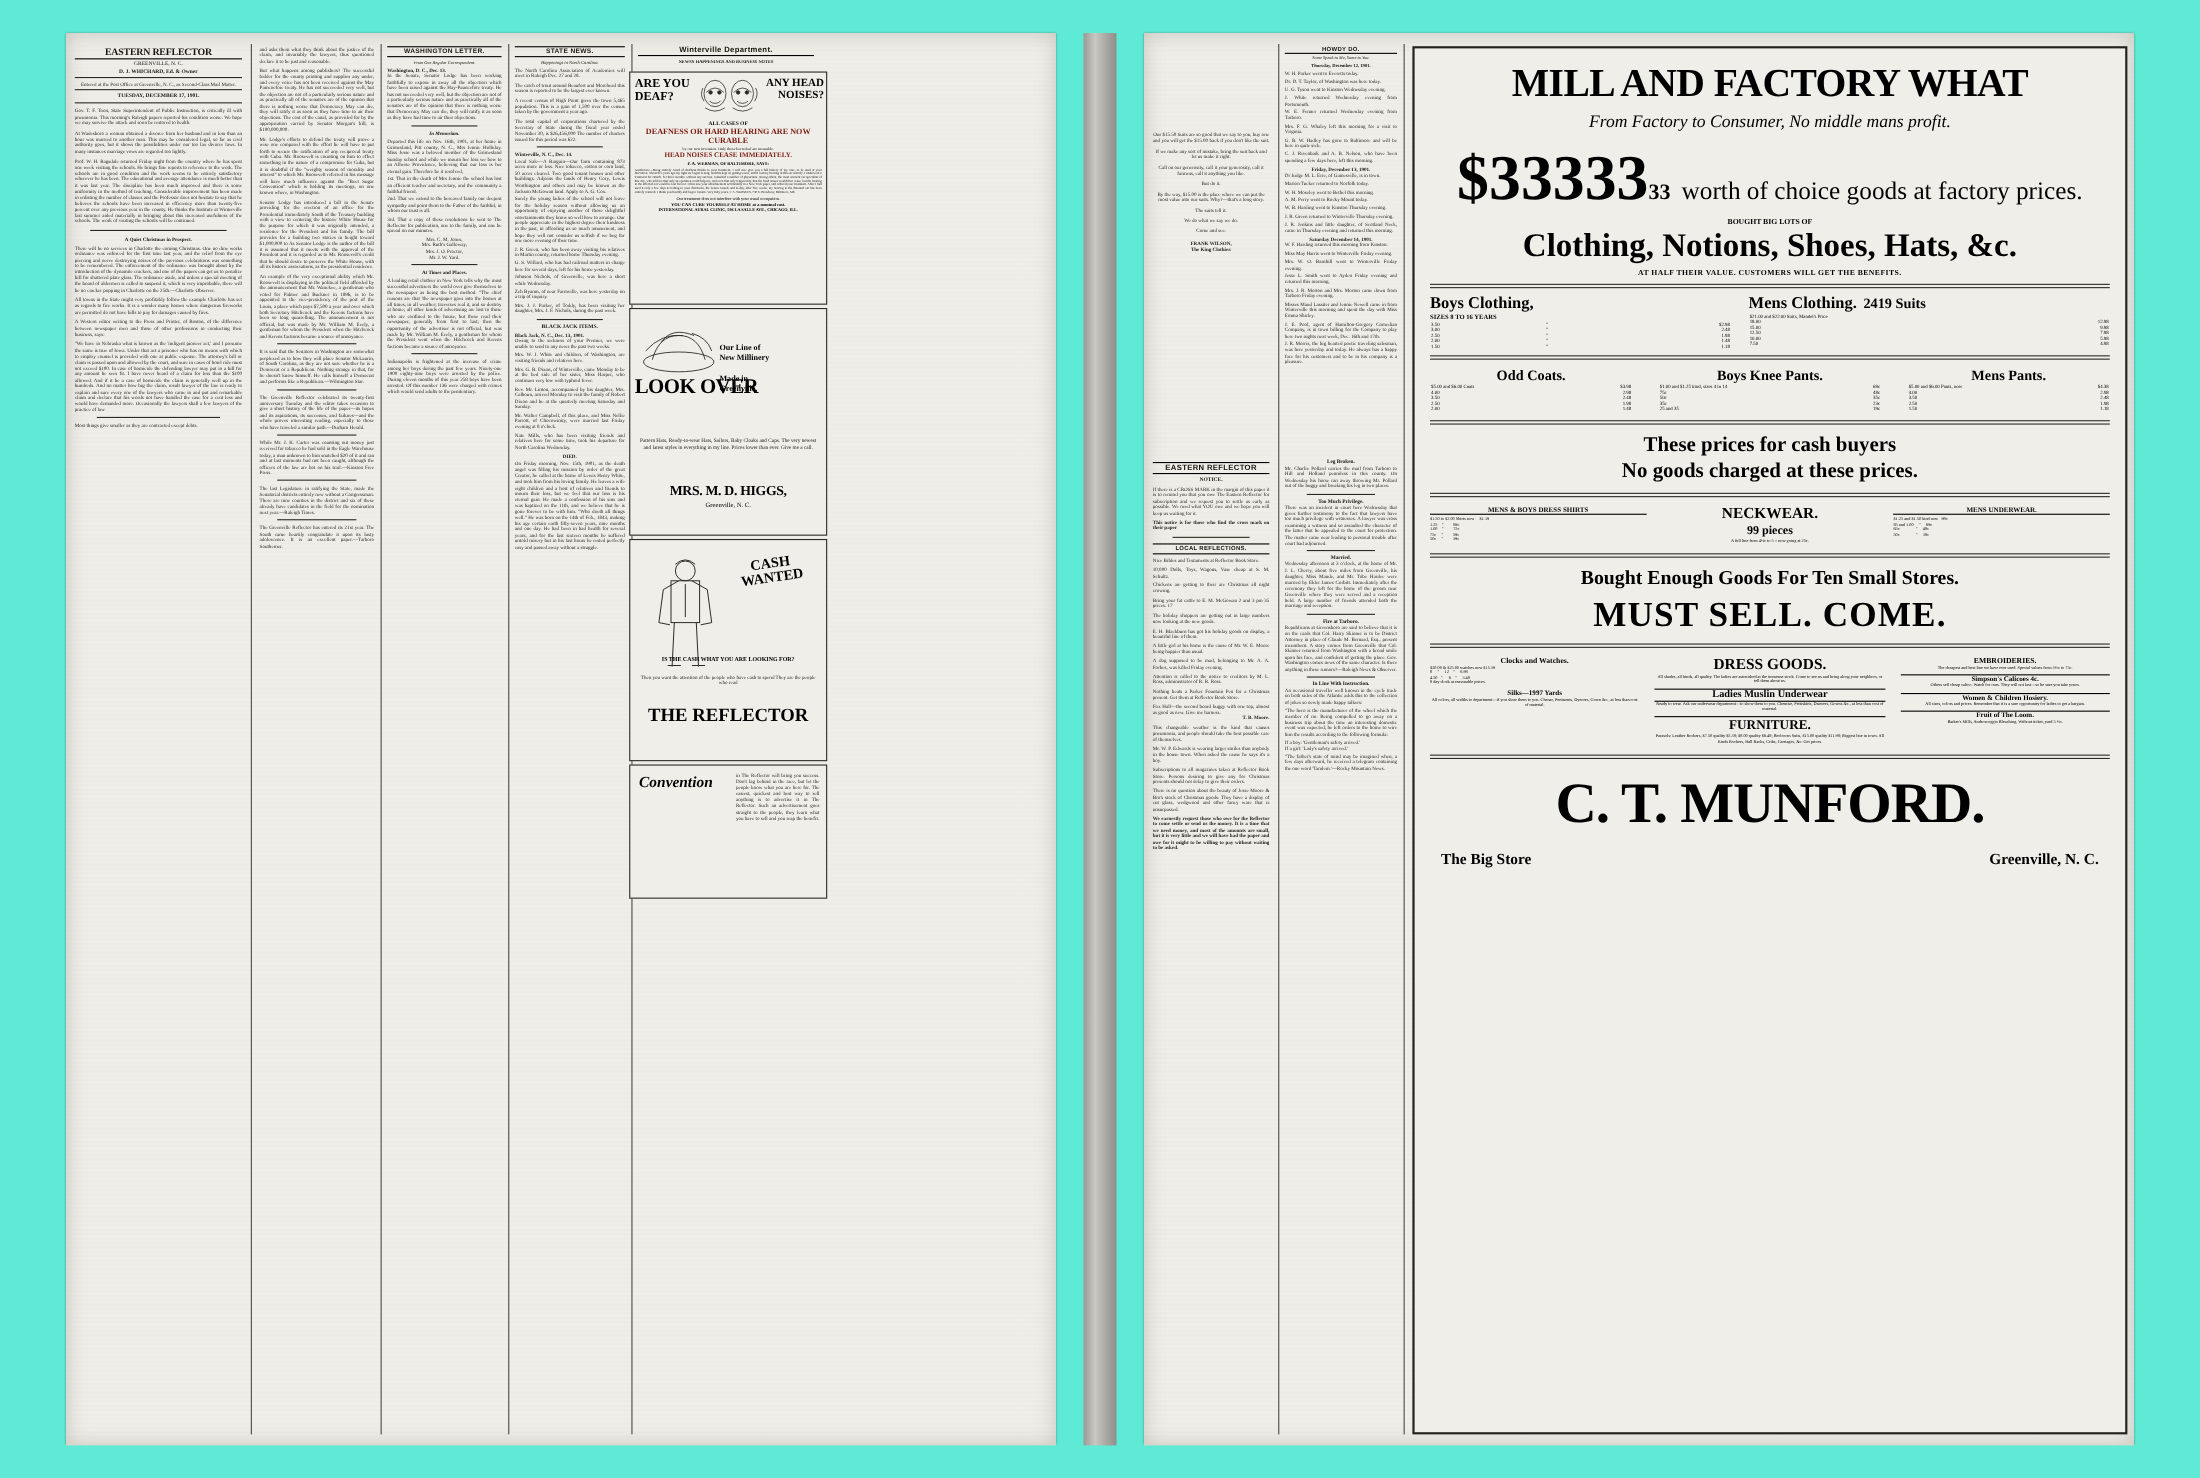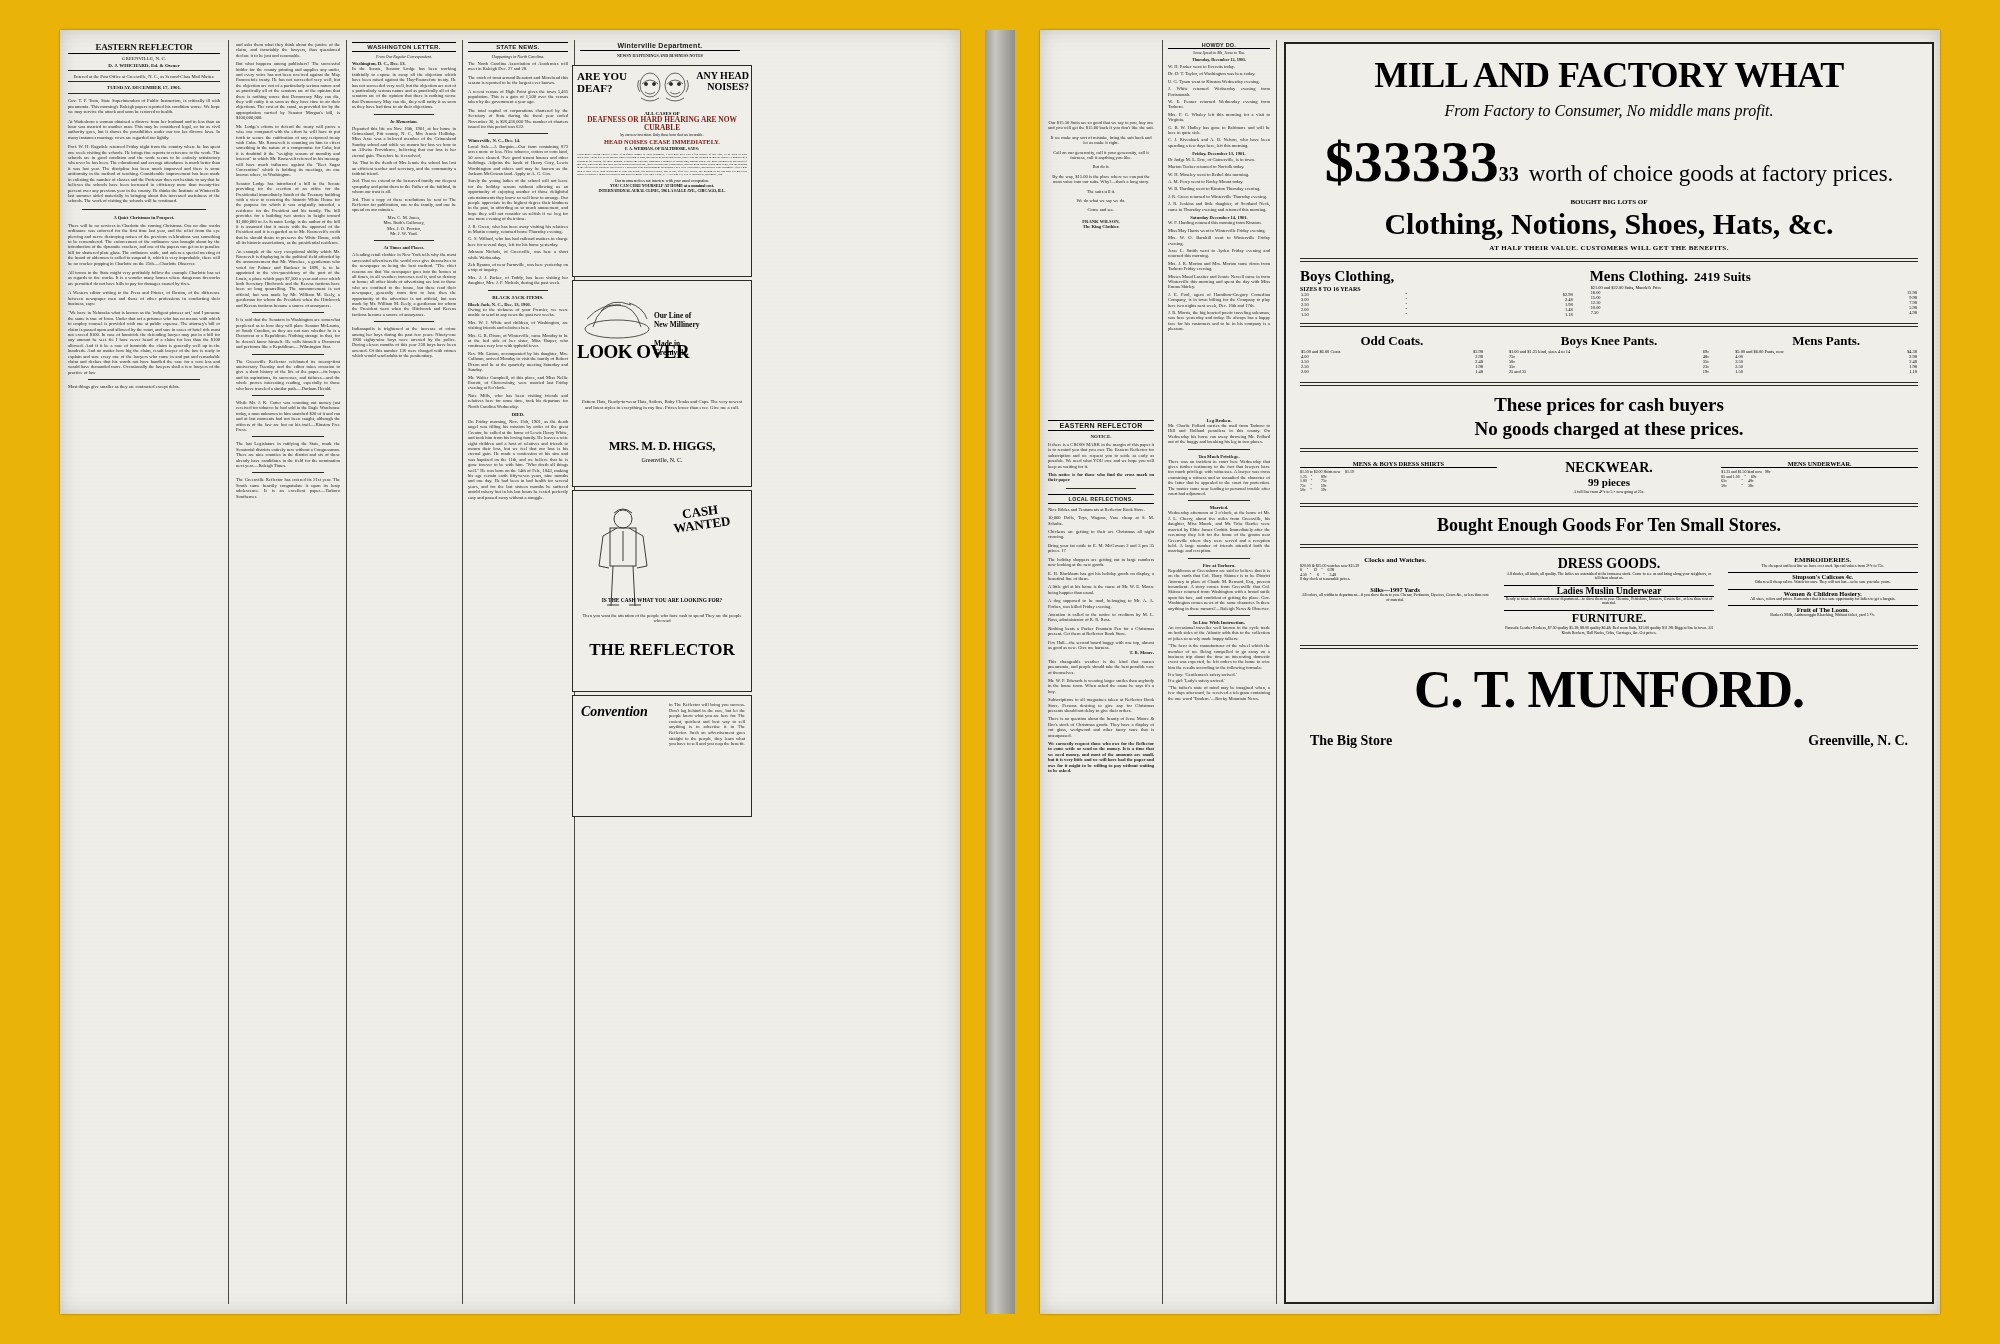--- a/index.html
+++ b/index.html
@@ -1,17 +1,17 @@
 <!DOCTYPE html>
 <html><head>
 <meta charset="utf-8">
 <style>
   html,body{margin:0;padding:0;background:#8e8e8e;}
   body{width:2000px;height:1344px;overflow:hidden;font-family:"Liberation Serif",serif;}
-  .page{position:absolute;left:0;top:0;width:2000px;height:1344px;background:#eab308;}
+  .page{position:absolute;left:0;top:0;width:2000px;height:1344px;background:#5eead4;}
   .sheet{position:absolute;background:#efeee9;box-shadow:0 0 2px rgba(0,0,0,.4);}
   .left-sheet{left:60px;top:30px;width:900px;height:1284px;}
   .right-sheet{left:1040px;top:30px;width:900px;height:1284px;}
   .paper-noise{position:absolute;inset:0;background:
      repeating-linear-gradient(0deg, rgba(0,0,0,0.012) 0px, rgba(0,0,0,0) 2px, rgba(0,0,0,0.012) 4px);
      pointer-events:none;}
   .col{position:absolute;color:#18150f;}
   .txt{font-family:"Liberation Serif",serif;font-size:4.6px;line-height:5.4px;text-align:justify;
        -webkit-hyphens:auto;hyphens:auto;color:#1a1a16;}
   .vrule{position:absolute;top:0;bottom:0;width:1px;background:#4a4a42;}
@@ -533,20 +533,21 @@
             $1.25 and $1.50 kind now &nbsp; 98c<br>
             85 and 1.00 &nbsp;&nbsp;&nbsp; " &nbsp;&nbsp;&nbsp; 69c<br>
             65c &nbsp;&nbsp;&nbsp;&nbsp;&nbsp;&nbsp;&nbsp;&nbsp;&nbsp;&nbsp;&nbsp;&nbsp;&nbsp; " &nbsp;&nbsp;&nbsp; 48c<br>
             50c &nbsp;&nbsp;&nbsp;&nbsp;&nbsp;&nbsp;&nbsp;&nbsp;&nbsp;&nbsp;&nbsp;&nbsp;&nbsp; " &nbsp;&nbsp;&nbsp; 38c
           </div>
         </div>
       </div>
 
       <div class="dbl" style="margin:8px 14px;"></div>
       <div class="center bold" style="font-size:18px;">Bought Enough Goods For Ten Small Stores.</div>
+      <div class="center bold" style="font-size:32px;margin-top:4px;letter-spacing:1px;">MUST SELL.  COME.</div>
       <div class="dbl" style="margin:8px 14px;"></div>
 
       <div style="display:flex;padding:0 14px;gap:14px;">
         <div style="flex:1;">
           <div class="bold center" style="font-size:7px;">Clocks and Watches.</div>
           <div class="tiny">
             $20.00 &amp; $25.00 watches now $15.39<br>
             8 &nbsp;&nbsp;&nbsp; " &nbsp;&nbsp;&nbsp; 12 &nbsp;&nbsp; " &nbsp;&nbsp;&nbsp; 6.98<br>
             4.50 &nbsp; " &nbsp;&nbsp;&nbsp;&nbsp; 6 &nbsp;&nbsp; " &nbsp;&nbsp;&nbsp; 3.48<br>
             8 day clock at reasonable prices.

